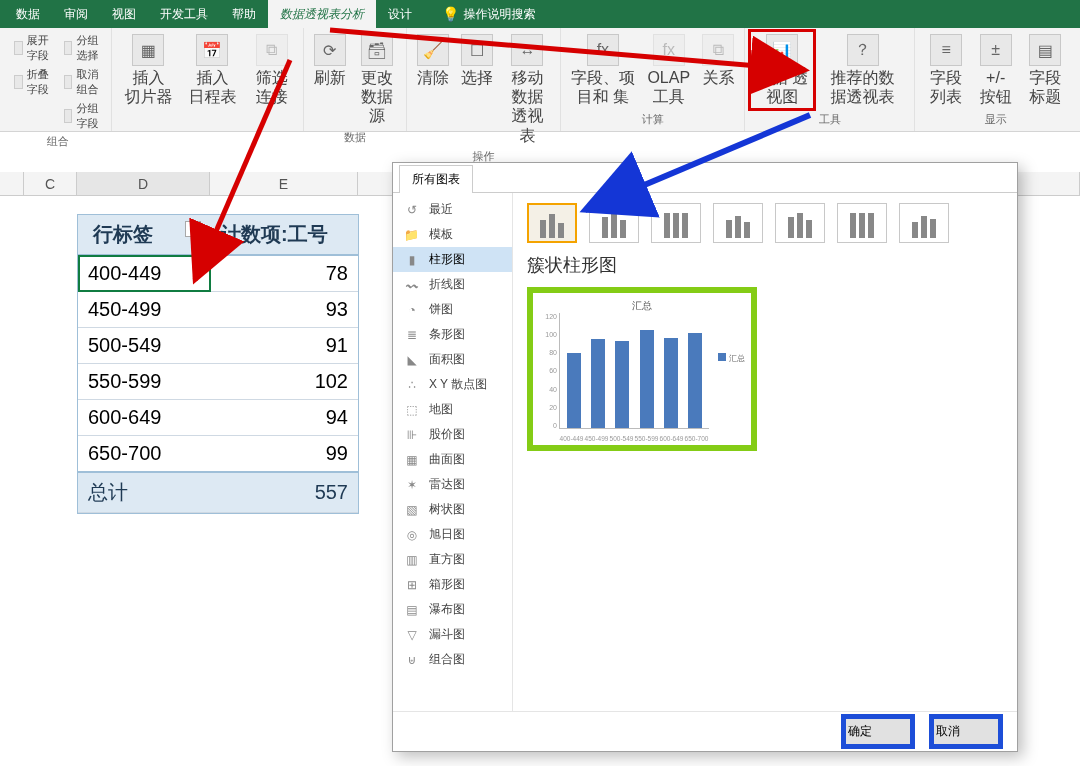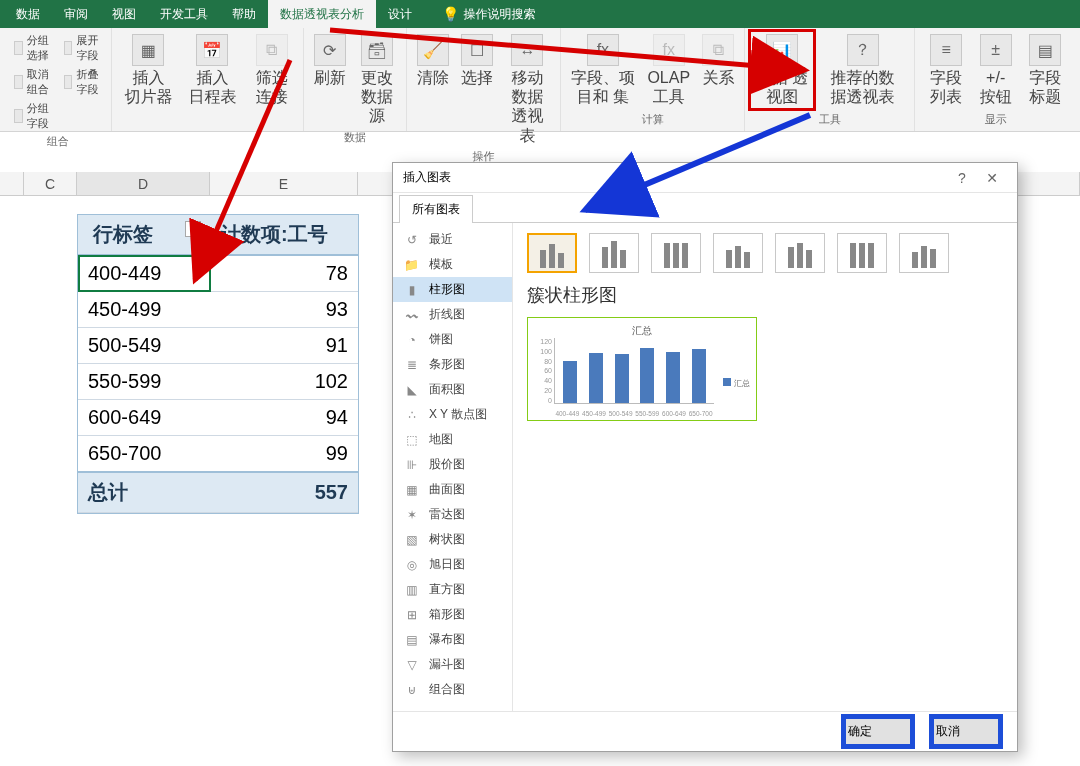--- a/index.html
+++ b/index.html
@@ -27,20 +27,21 @@
     padding: 0 12px;
     height: 100%;
     display: flex;
     align-items: center;
     font-size: 12px;
     cursor: pointer;
   }
   .tab.active {
     background: #f3f3f3;
     color: #217346;
+    font-style: italic;
   }
   .tab-help { margin-left: 6px; display:flex; align-items:center; gap:4px;}
   .lightbulb { font-size:14px; }
 
   .ribbon {
     display: flex;
     align-items: stretch;
     background: #f3f3f3;
     border-bottom: 1px solid #d4d4d4;
     height: 104px;
@@ -129,21 +130,21 @@
     background:#dde9f3;
     font-weight:600;
     text-align:left;
     color:#1f3a54;
     border-bottom:2px solid #9fbfd8;
   }
   .pivot th:first-child { width:133px;padding-left:15px; }
   .pivot td.num { text-align:right; }
   .pivot .total td {
     background:#dde9f3;
-    font-weight:700;
+    font-weight:400;
     border-top:2px solid #9fbfd8;
     color:#1f3a54;
   }
   .pivot .sel {
     outline: 2px solid #107c41;
     outline-offset:-2px;
   }
   .dd-arrow {
     float:right; width:16px; height:16px; border:1px solid #a8a8a8; background:#fff;
     display:flex; align-items:center; justify-content:center; font-size:10px; color:#666;
@@ -232,22 +233,22 @@
     border:1px solid #c8c8c8;
     display:flex; align-items:flex-end; justify-content:center;
     padding:4px;
     cursor:pointer;
     gap:3px;
   }
   .subtype.sel { border-color:#f4a300; box-shadow:0 0 0 1px #f4a300 inset; background:#f4f0e6;}
   .sbar { width:6px; background:#888;}
   .sub-title { font-size:18px; color:#333; margin:8px 0 10px;font-family:Liberation Serif, serif; }
   .preview {
-    width:230px; height:104px;
-    border:1px solid #84cc16;
+    width:230px; height:164px;
+    border:6px solid #84cc16;
     padding:6px 0;
     font-size:9px;
     color:#666;
     position:relative;
   }
   .preview .ptitle { text-align:center; font-size:10px; color:#555;}
   .preview .legend { position:absolute; right:6px; top:60px; font-size:8px;}
   .preview .legend .sw { display:inline-block; width:8px; height:8px; background:#4a7abc; margin-right:3px;}
   .pv-chart {
     position:absolute;
@@ -296,39 +297,39 @@
   </div>
 </div>
 
 <div class="ribbon">
 
   <div class="group">
     <div class="group-body">
       <div class="small-stack">
         <div class="small-btn">
             <span class="mic"></span>
-            <span>分组选择</span>
+            <span>展开字段</span>
           </div>
         <div class="small-btn">
             <span class="mic"></span>
-            <span>取消组合</span>
-          </div>
-        <div class="small-btn">
-            <span class="mic"></span>
-            <span>分组字段</span>
+            <span>折叠字段</span>
           </div>
       </div>
       <div class="small-stack">
         <div class="small-btn">
             <span class="mic"></span>
-            <span>展开字段</span>
+            <span>分组选择</span>
           </div>
         <div class="small-btn">
             <span class="mic"></span>
-            <span>折叠字段</span>
+            <span>取消组合</span>
+          </div>
+        <div class="small-btn">
+            <span class="mic"></span>
+            <span>分组字段</span>
           </div>
       </div>
     </div>
     <div class="group-label">组合</div>
   </div>
 
   <div class="group">
     <div class="group-body">
       <div class="big-btn">
           <div class="ic">▦</div>
@@ -488,26 +489,20 @@
         <tr class="total">
           <td>总计</td>
           <td class="num">557</td>
         </tr>
       </tbody>
     </table>
   </div>
 </div>
 
 <div class="dialog">
-  <div class="dlg-title">
-    <span>插入图表</span>
-    <span class="spacer"></span>
-    <span class="tbtn">?</span>
-    <span class="tbtn">✕</span>
-  </div>
   <div class="dlg-tabs">
     <div class="dlg-tab">所有图表</div>
   </div>
   <div class="dlg-body">
     <div class="chart-types" id="chart-types">
         <div class="ct-item">
           <span class="cic">↺</span>
           <span>最近</span>
         </div>
         <div class="ct-item">

